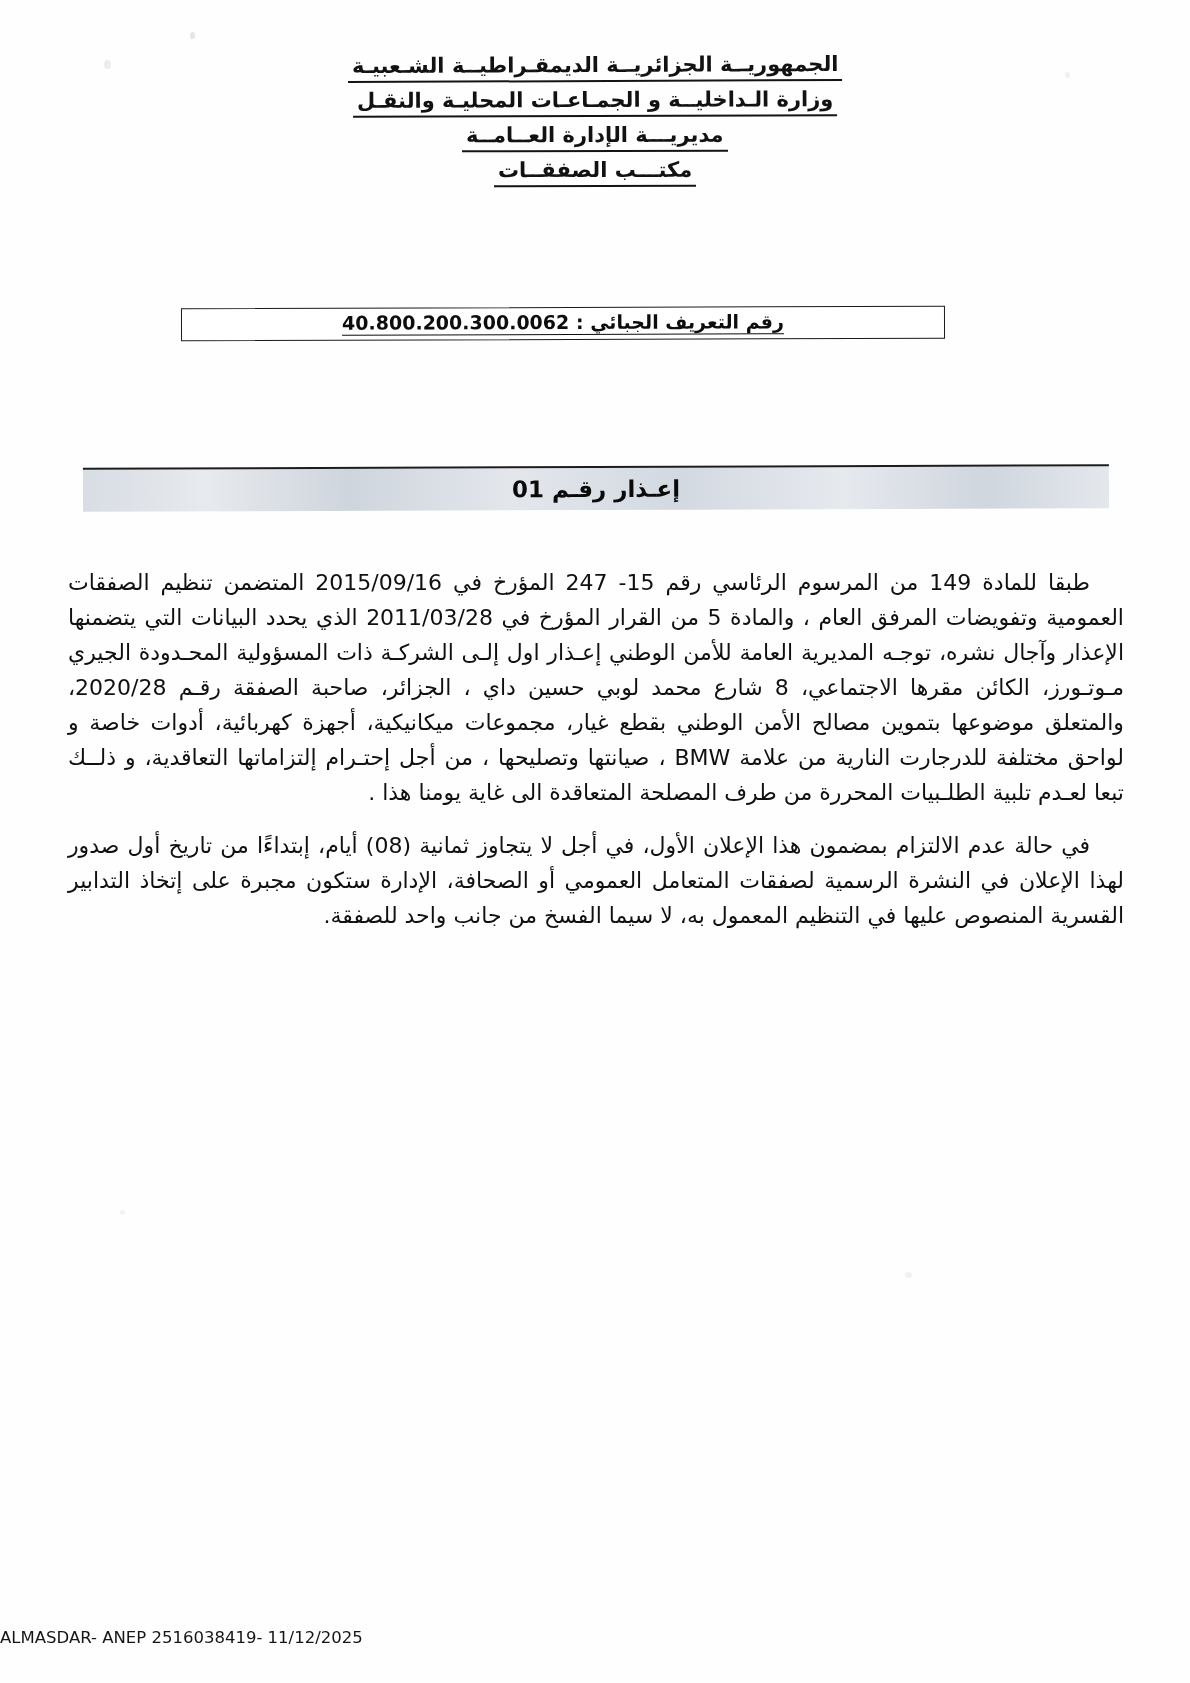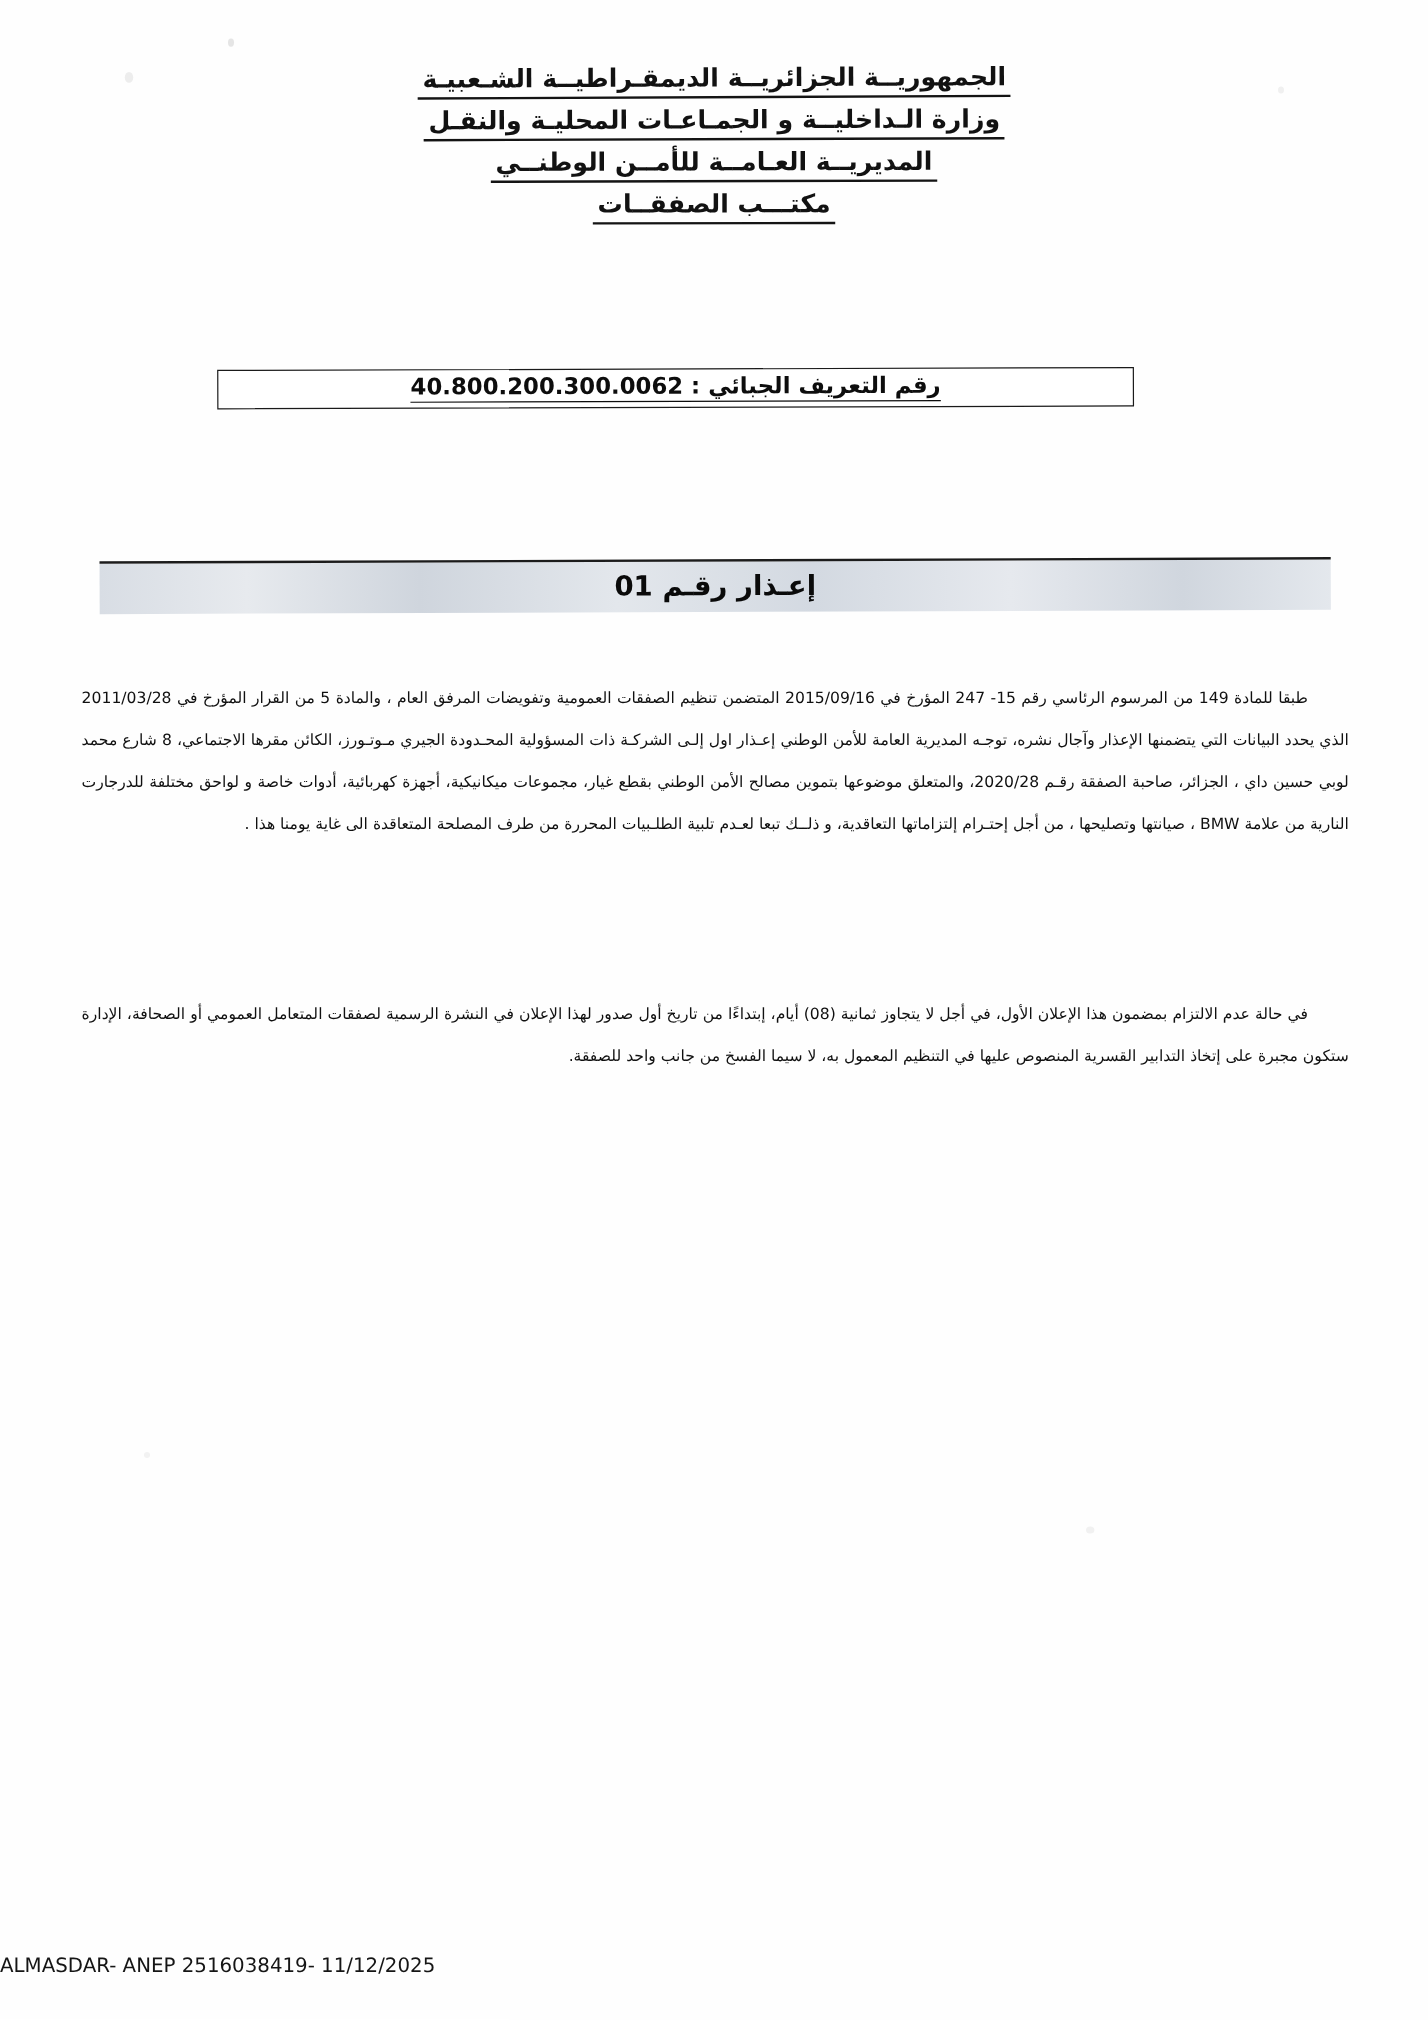--- a/index.html
+++ b/index.html
@@ -125,21 +125,21 @@
 
   
   .body-text {
     position: absolute;
     left: 68px;
     width: 1056px;
     direction: rtl;
     text-align: justify;
     text-align-last: right;
     font-family: "DejaVu Sans", "Liberation Sans", sans-serif;
-    font-size: 13px;
+    font-size: 22px;
     line-height: 35px;
     color: #101010;
   }
   #para-1 { top: 565px; }
   #para-2 { top: 828px; }
 
   .body-text p {
     margin: 0;
   }
   .body-text .indent {
@@ -167,21 +167,21 @@
 
   <span class="scan-speck speck-a"></span>
   <span class="scan-speck speck-b"></span>
   <span class="scan-speck speck-c"></span>
   <span class="scan-speck speck-d"></span>
   <span class="scan-speck speck-e"></span>
 
   <div class="letterhead">
     <span class="lh-line lh-1">الجمهوريــة الجزائريــة الديمقـراطيــة الشـعبيـة</span>
     <span class="lh-line lh-2">وزارة الـداخليــة و الجمـاعـات المحليـة والنقـل</span>
-    <span class="lh-line lh-3">المديريــة العـامــة للأمــن الوطنــي</span>
+    <span class="lh-line lh-4">مديريـــة الإدارة العــامــة</span>
     <span class="lh-line lh-6">مكتـــب الصفقــات</span>
   </div>
 
   <div class="taxid-box">
     <span class="taxid-text">رقم التعريف الجبائي : 40.800.200.300.0062</span>
   </div>
 
   <div class="notice-bar">
     <span class="notice-bar-title">إعـذار رقـم 01</span>
   </div>

